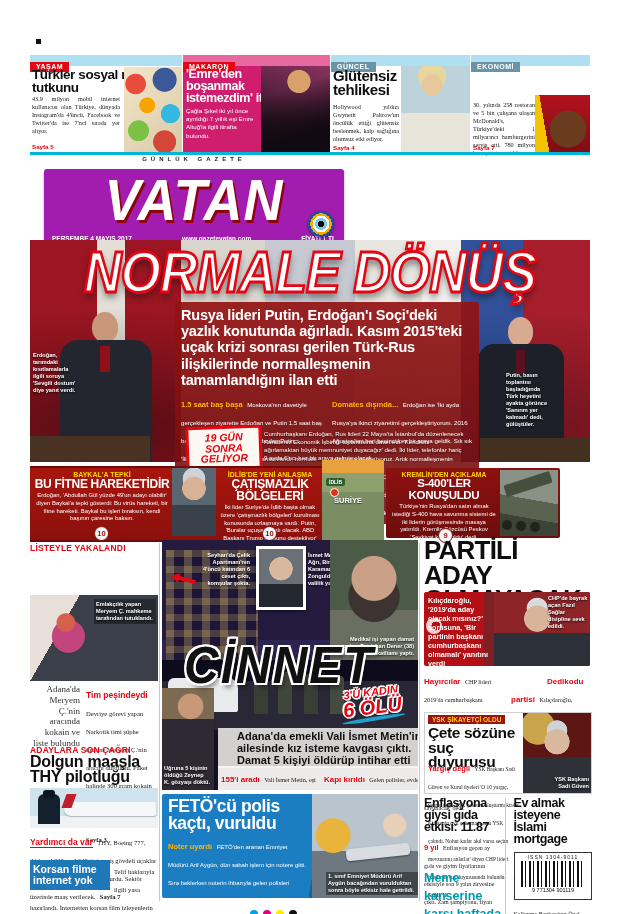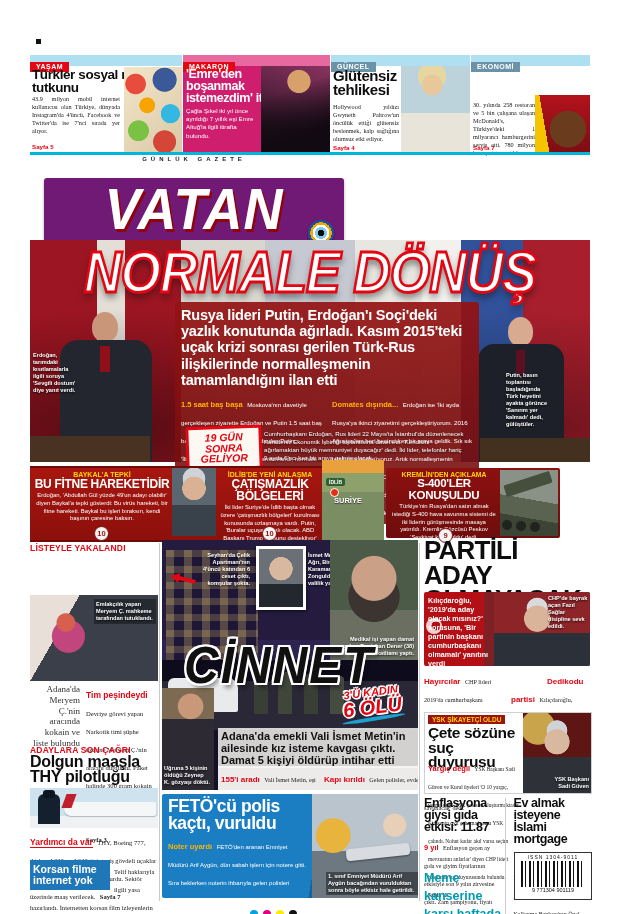--- a/index.html
+++ b/index.html
@@ -90,21 +90,21 @@
         radial-gradient(circle at 60% 60%, #6b3b1e 0 38%, transparent 39%),
         linear-gradient(80deg,#f5c400 0 22%, transparent 22%),
         linear-gradient(180deg,#b3121c,#7e0d14);"></div>
     </div>
 
   </div>
   <div class="abs" style="left:30px;top:152px;width:560px;height:3px;background:#00b6d9;"></div>
 
   <div class="abs" style="left:44px;top:156px;width:300px;height:86px;">
     <div style="text-align:center;font-size:6px;font-weight:bold;letter-spacing:4px;color:#222;">GÜNLÜK GAZETE</div>
-    <div style="position:relative;margin-top:16px;height:76px;background:#701a75;border-radius:3px;box-shadow:0 2px 3px rgba(0,0,0,.35);">
+    <div style="position:relative;margin-top:7px;height:76px;background:#a21caf;border-radius:3px;box-shadow:0 2px 3px rgba(0,0,0,.35);">
       <div style="text-align:center;font-size:54px;font-weight:900;font-style:italic;color:#fff;line-height:62px;letter-spacing:1px;transform:scaleY(1.06);text-shadow:2px 3px 0 #8f040c;">VATAN</div>
       <div style="position:absolute;left:8px;right:8px;bottom:3px;display:flex;justify-content:space-between;color:#fff;font-size:6.5px;font-weight:bold;">
         <span>PERŞEMBE 4 MAYIS 2017</span>
         <span>www.gazetevatan.com</span>
         <span>FİYATI 1 TL</span>
       </div>
       <div style="position:absolute;right:10px;bottom:8px;width:26px;height:26px;border-radius:50%;box-shadow:0 1px 2px rgba(0,0,0,.5);background:
         radial-gradient(circle, #0a0a0a 0 16%, #7ec8e8 16% 32%, #ffffff 32% 46%, #f5a800 46% 58%, #1553a0 58% 76%, #ffffff 76% 100%);"></div>
     </div>
   </div>
@@ -276,21 +276,21 @@
     </div>
 
     <div class="cinnet-outline" style="position:absolute;left:22px;top:98px;font-size:48px;letter-spacing:2px;transform:scaleY(1.08);">CİNNET</div>
 
     <div class="abs" style="left:178px;top:146px;transform:rotate(-7deg);text-align:center;">
       <div class="badge-red" style="font-size:11px;">3'Ü KADIN</div>
       <div class="badge-red" style="font-size:20px;line-height:.9;">6 ÖLÜ</div>
       <div style="width:64px;height:4px;background:#1fa0d0;border-radius:50%;transform:rotate(-2deg);margin-top:1px;"></div>
     </div>
 
-    <div style="position:absolute;left:56px;top:188px;width:198px;font-size:11px;font-weight:800;color:#101010;line-height:1.1;background:rgba(244,242,238,.85);padding:2px 3px;">Adana'da emekli Vali İsmet Metin'in ailesinde kız isteme kavgası çıktı. Damat 5 kişiyi öldürüp intihar etti</div>
+    <div style="position:absolute;left:56px;top:188px;width:198px;font-size:11px;font-weight:800;color:#101010;line-height:1.1;background:rgba(244,242,238,.85);padding:2px 19px;">Adana'da emekli Vali İsmet Metin'in ailesinde kız isteme kavgası çıktı. Damat 5 kişiyi öldürüp intihar etti</div>
 
     <div style="position:absolute;left:56px;top:226px;width:198px;display:flex;gap:8px;background:rgba(249,247,244,.95);padding:2px 3px;">
       <div style="flex:1;">
         <span class="lead" style="font-size:8px;">155'i aradı</span>
         <span class="serif" style="font-size:6.2px;">Vali İsmet Metin, eşi ve kızıyla birlikte Denizhan Dener'in evlenmek istediği Zeynep K.'yı konuşmaya gitti. Ancak kavga çıktı. Damat adayı evdeki herkesi vurdu, 155'i aradı son kurşunu da kafasına sıktı.</span>
       </div>
       <div style="flex:1;">
         <span class="lead" style="font-size:8px;">Kapı kırıldı</span>
         <span class="serif" style="font-size:6.2px;">Gelen polisler, evde 3'ü kadın 6 kişinin cesediyle karşılaştı. Cesetlerin Vali İsmet Metin, eşi Nurşen (68), kızı Senem (41), damat ve halası Gönül Cengiz (66) ile kuzenine ait olduğu belirlendi.</span>
         

